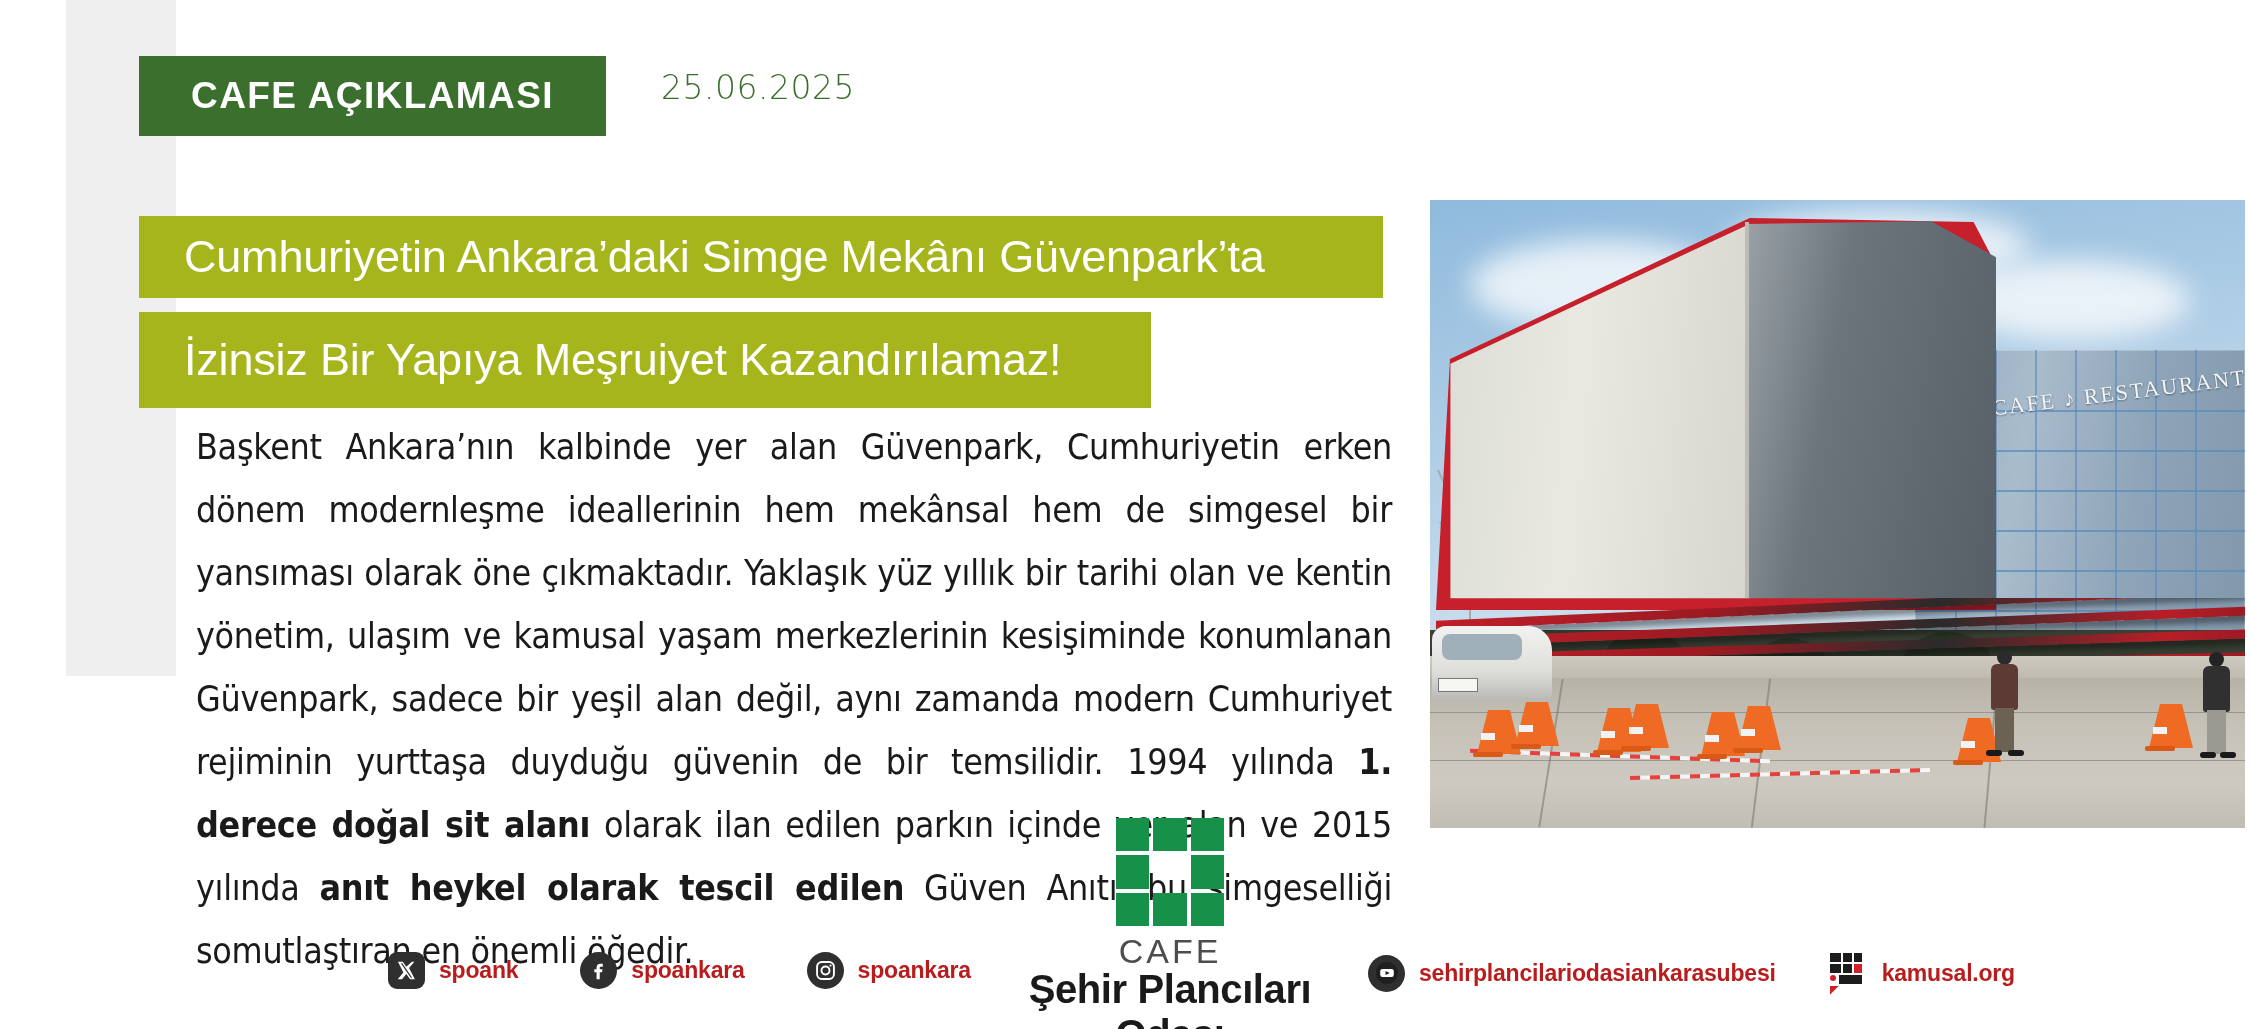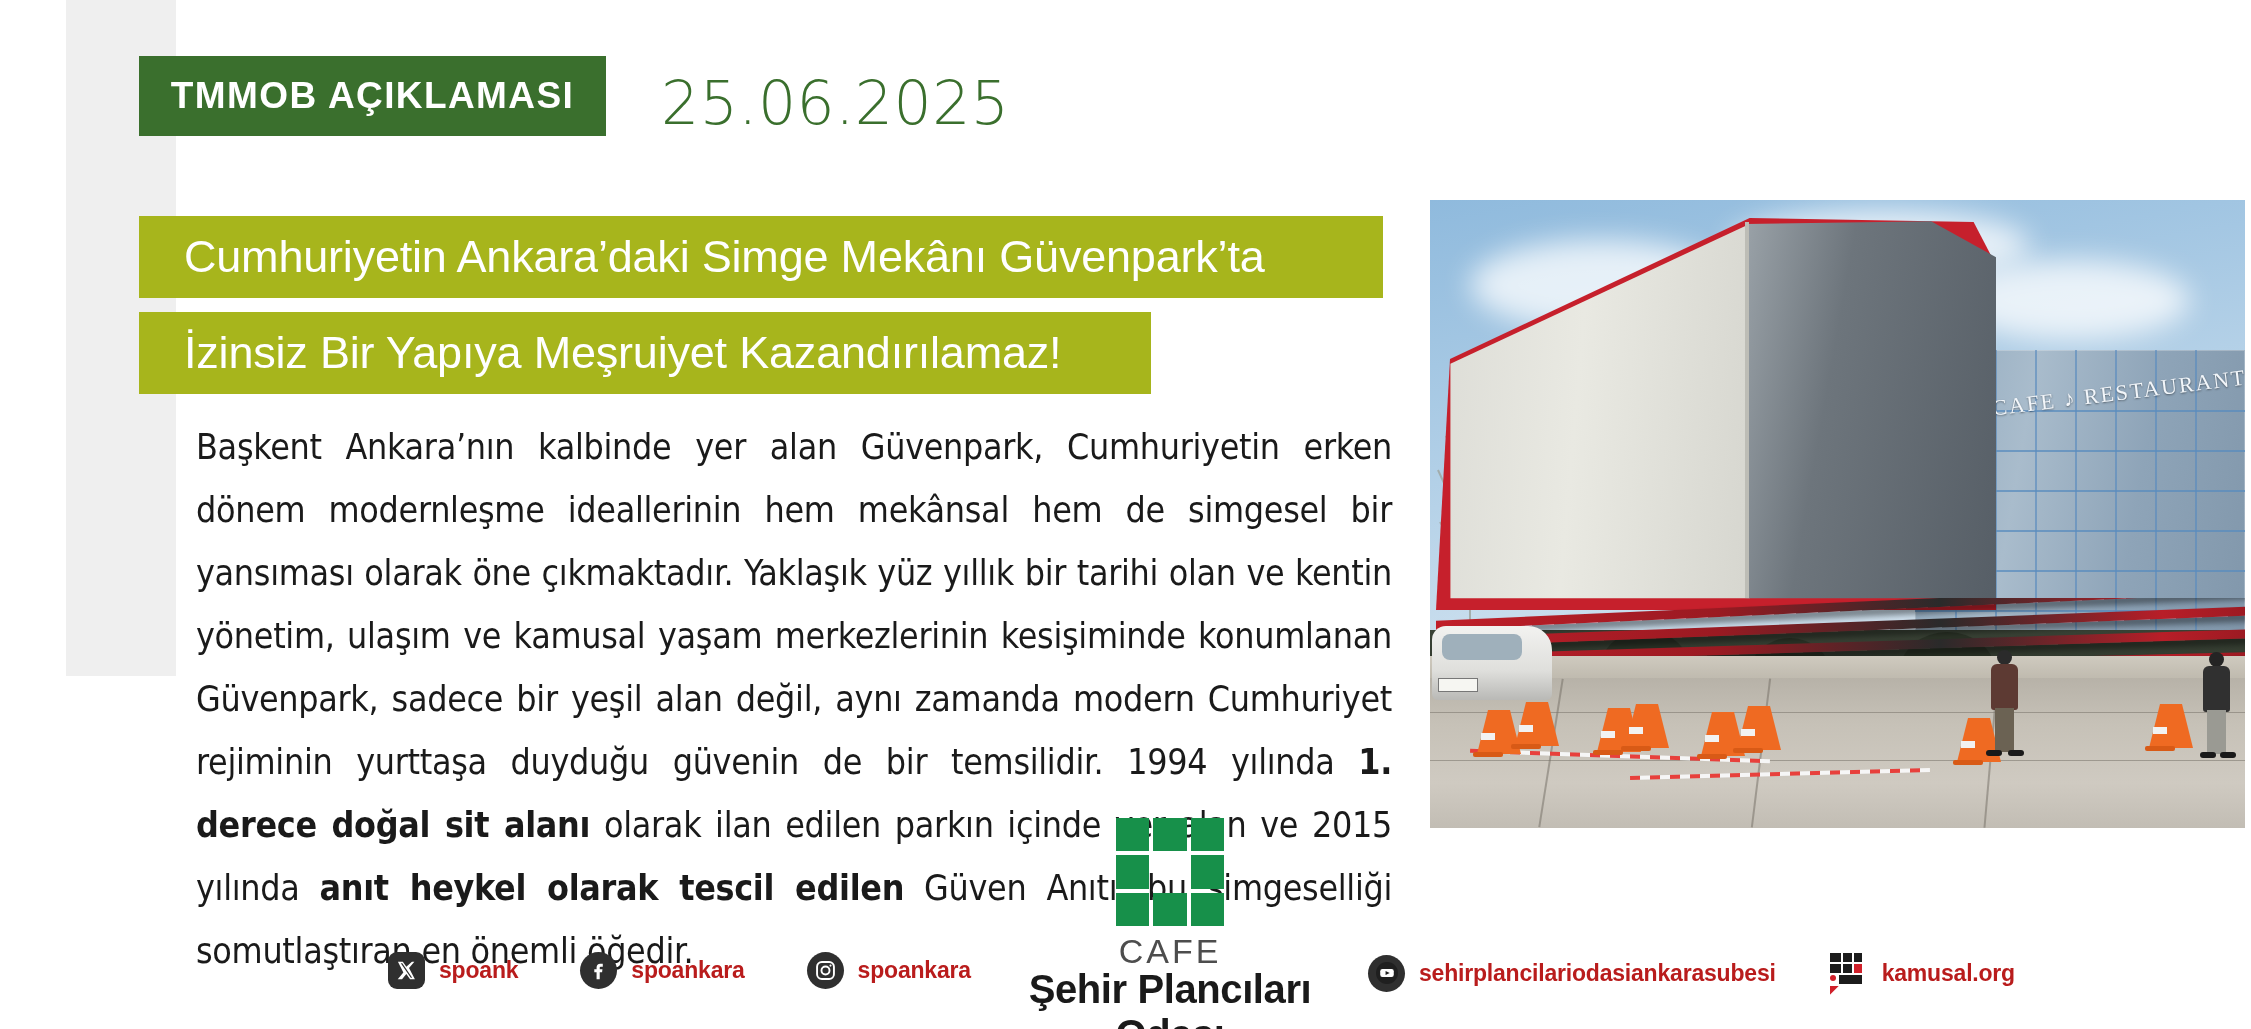--- a/index.html
+++ b/index.html
@@ -17,33 +17,33 @@
   }
   
   .badge{
     position:absolute;left:139px;top:56px;width:467px;height:80px;
     background:#3a6f2d;color:#fff;
     display:flex;align-items:center;justify-content:center;
     font-size:37px;font-weight:bold;letter-spacing:1.4px;
   }
   .date{
     position:absolute;left:661px;top:68px;
-    color:#3a6f2d;font-size:60px;letter-spacing:0.5px;
+    color:#3a6f2d;font-size:33px;letter-spacing:0.5px;
     font-family:"DejaVu Sans",sans-serif;font-weight:300;
   }
   
   .hl{
     position:absolute;background:#a7b51c;color:#fff;
     display:flex;align-items:center;
     font-size:45px;font-weight:400;
     padding-left:45px;box-sizing:border-box;
     letter-spacing:-0.2px;
   }
   .hl1{left:139px;top:216px;width:1244px;height:82px;}
-  .hl2{left:139px;top:312px;width:1012px;height:82px;}
+  .hl2{left:139px;top:312px;width:1012px;height:96px;}
   
   .body-text{
     position:absolute;left:196px;top:415px;width:1196px;
     font-size:35.5px;line-height:63px;color:#1a1a1a;
     text-align:justify;text-justify:inter-word;
     font-family:"DejaVu Sans Condensed","Liberation Sans",sans-serif;
     letter-spacing:-0.3px;
   }
   .body-text b{font-weight:bold;}
   
@@ -197,21 +197,21 @@
   .kh .blk{position:absolute;background:#1c1c1c;}
   .kh .red{position:absolute;background:#d0202a;}
   svg{display:block;}
 </style>
 </head>
 <body>
 
 <div class="gray-strip"></div>
 
 <div class="badge">
-  <span>TMMOB AÇIKLAMASI</span>
+  <span>CAFE AÇIKLAMASI</span>
 </div>
 <div class="date">25.06.2025</div>
 
 <div class="hl hl1">
   <span>Cumhuriyetin Ankara’daki Simge Mekânı Güvenpark’ta</span>
 </div>
 <div class="hl hl2">
   <span>İzinsiz Bir Yapıya Meşruiyet Kazandırılamaz!</span>
 </div>
 

